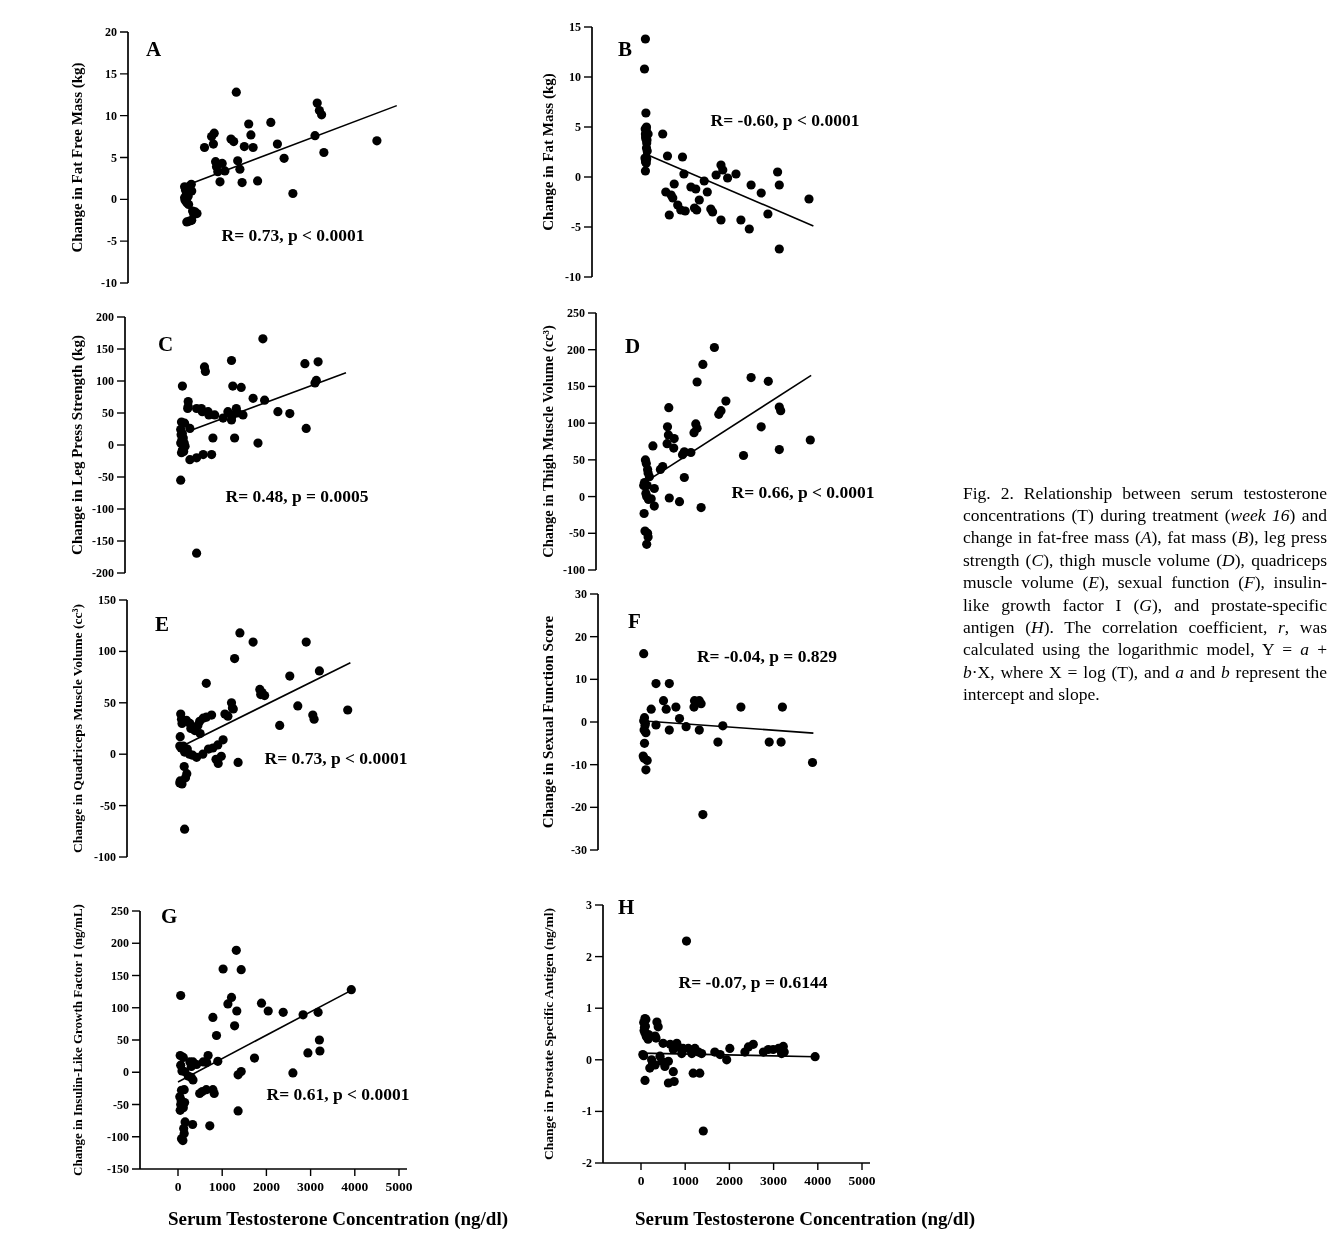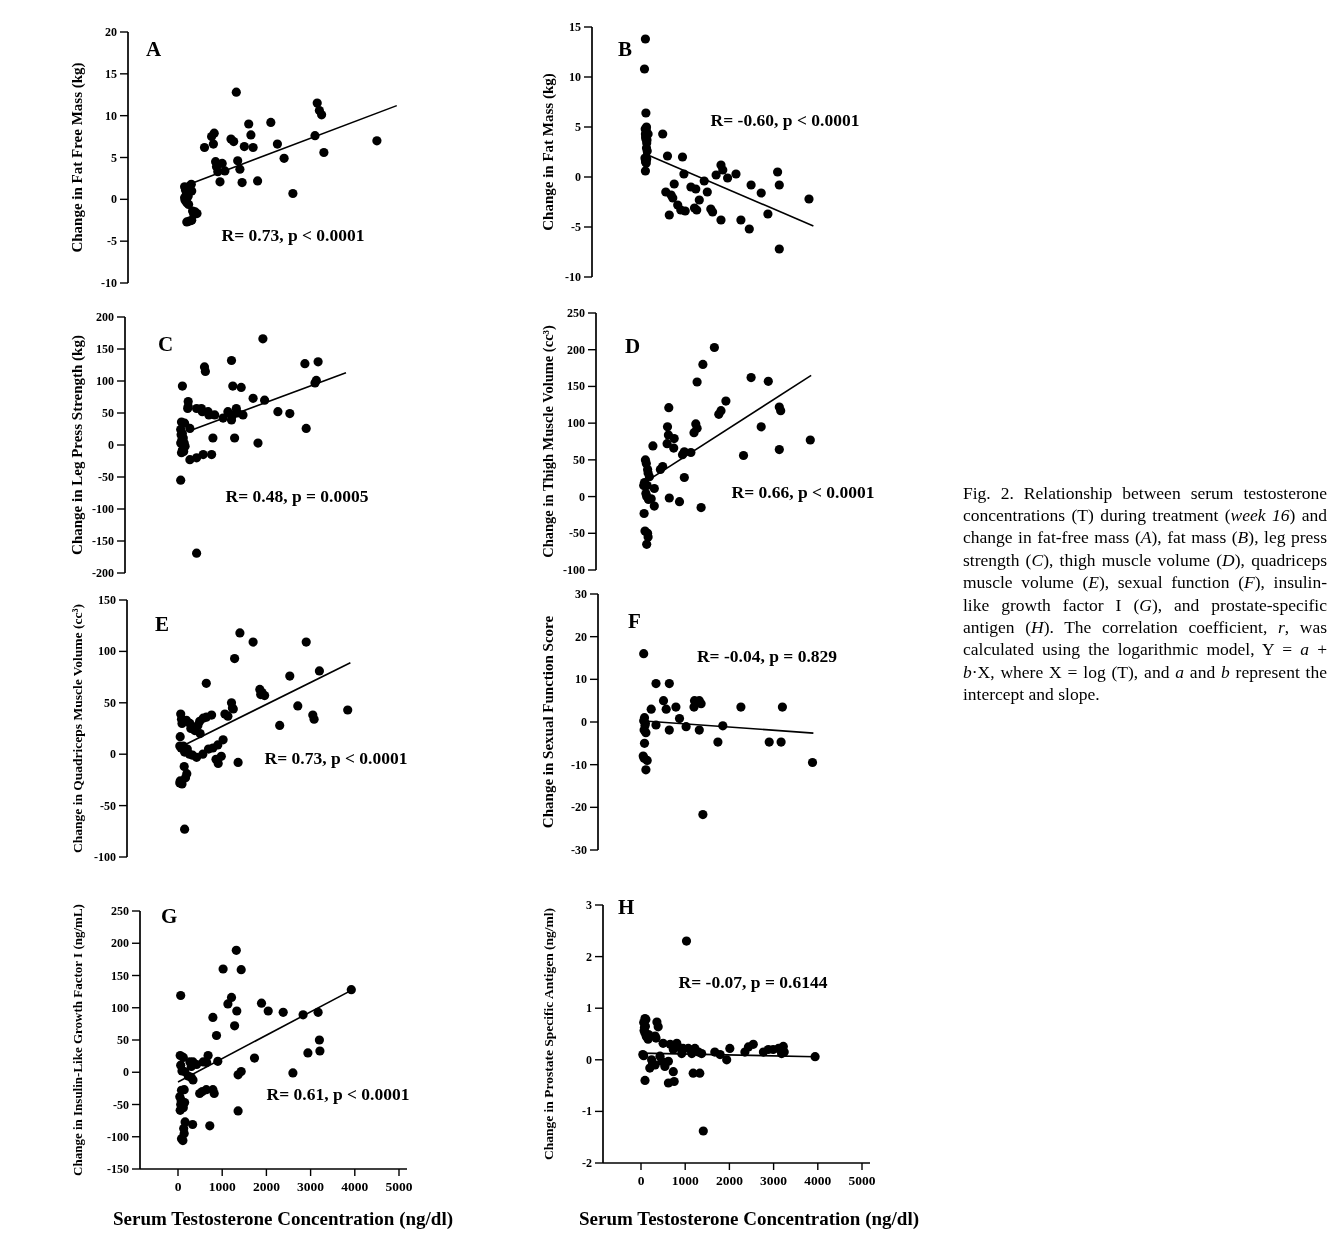--- a/index.html
+++ b/index.html
@@ -1,25 +1,25 @@
 <!DOCTYPE html>
 <html><head>
 <meta charset="utf-8">
 <style>
   html,body{margin:0;padding:0;background:#ffffff;}
   .fig{position:relative;width:1331px;height:1260px;background:#ffffff;
-       font-family:"Liberation Serif",serif;color:#000;overflow:hidden;}
+       font-family:"Liberation Serif",serif;color:#000;overflow:hidden;border-radius:30px;}
   svg.panel{position:absolute;overflow:visible;display:block;}
   svg.panel text{fill:#000;}
   .tick-label{font:bold 12px "Liberation Serif",serif;}
   .xtick-label{font:bold 13.5px "Liberation Serif",serif;}
   .panel-letter{font:bold 21px "Liberation Serif",serif;}
   .stats-label{font:bold 17.5px "Liberation Serif",serif;}
   .ylab{font-family:"Liberation Serif",serif;font-weight:bold;}
-  .xtitle{position:absolute;font-weight:bold;font-size:19px;text-align:center;
+  .xtitle{position:absolute;font-weight:bold;font-size:19px;text-align:right;
           font-family:"Liberation Serif",serif;}
   .caption{position:absolute;left:963px;top:464px;width:364px;
            font-size:17.5px;line-height:22.4px;text-align:justify;}
   .caption .it{font-style:italic;}
 </style>
 </head>
 <body>
 
 <div class="fig">
   <svg class="panel" width="470" height="292" style="left: 58px; top: 8px;">

